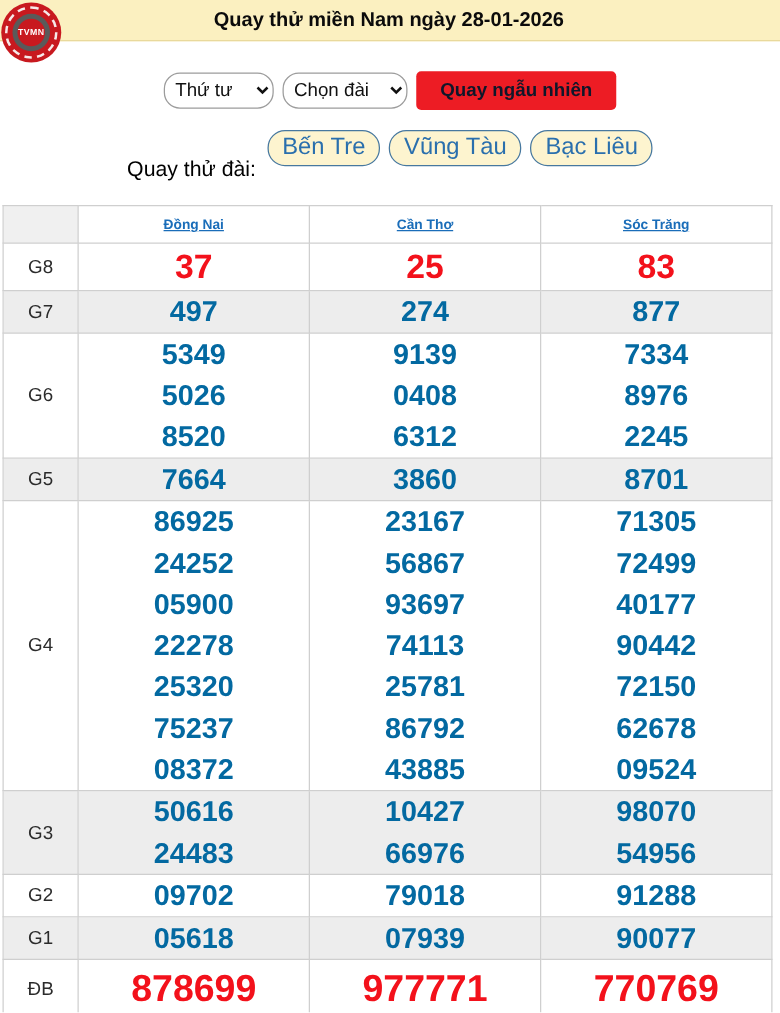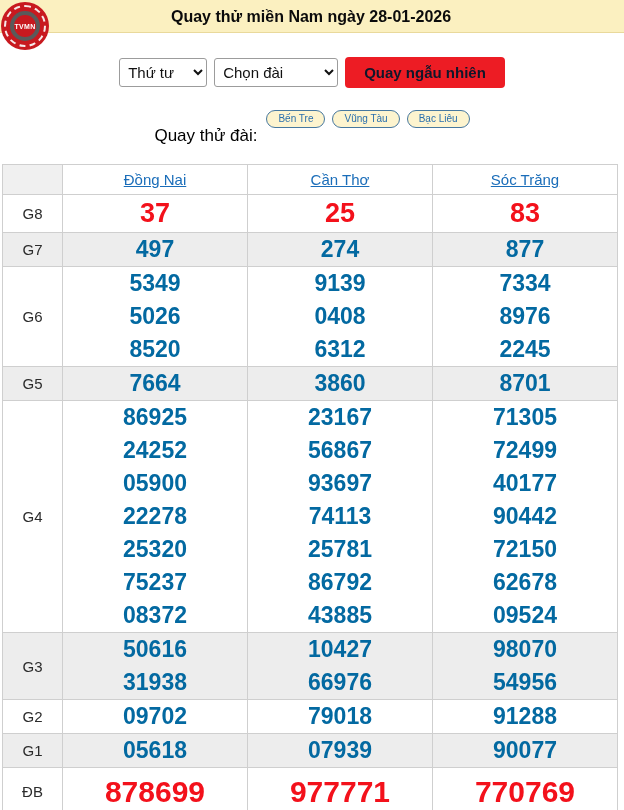--- a/index.html
+++ b/index.html
@@ -82,27 +82,27 @@
     justify-content: center;
     align-items: center;
     gap: 7px;
     margin-top: 24px;
   }
   .controls select {
     height: 29px;
     font-size: 15px;
     font-family: "Liberation Sans", sans-serif;
     border: 1px solid #9c9c9c;
-    border-radius: 3px;
+    border-radius: 13px;
     background: #fff;
     color: #111;
     padding: 0 4px;
   }
   #day-select { width: 88px; }
-  #station-select { width: 124px; }
+  #station-select { width: 100px; }
   .spin-btn {
     height: 31px;
     padding: 0 19px;
     background: #ed1c24;
     border: none;
     border-radius: 4px;
     color: #0f172a;
     font-size: 15px;
     font-weight: bold;
     font-family: "Liberation Sans", sans-serif;
@@ -124,21 +124,21 @@
     margin-right: 2px;
     margin-top: 34px;
   }
   .pill {
     display: inline-block;
     padding: 2px 11px 3px;
     background: #fdf4cf;
     border: 1.5px solid #47789f;
     border-radius: 14px;
     color: #2a6fad;
-    font-size: 10px;
+    font-size: 19px;
     font-family: "Liberation Sans", sans-serif;
     cursor: pointer;
     white-space: nowrap;
   }
 
   
   table.results {
     border-collapse: collapse;
     table-layout: fixed;
     width: 616px;
@@ -147,22 +147,22 @@
   table.results th, table.results td {
     border: 1px solid #cfcfcf;
     text-align: center;
     vertical-align: middle;
     overflow: hidden;
   }
   col.c-label { width: 60px; }
   thead th {
     height: 30px;
     background: #fff;
-    font-size: 15px;
-    font-weight: normal;
+    font-size: 11px;
+    font-weight: bold;
   }
   thead th.corner { background: #f0f0f0; }
   thead a {
     color: #1a6db9;
     text-decoration: underline;
     cursor: pointer;
   }
   td.prize-label {
     font-size: 15px;
     font-weight: normal;
@@ -316,21 +316,21 @@
             <div class="num">90442</div>
             <div class="num">72150</div>
             <div class="num">62678</div>
             <div class="num">09524</div>
           </td>
         </tr>
         <tr class="shade">
           <td class="prize-label">G3</td>
           <td class="num-cell">
             <div class="num">50616</div>
-            <div class="num">31938</div>
+            <div class="num">24483</div>
           </td>
           <td class="num-cell">
             <div class="num">10427</div>
             <div class="num">66976</div>
           </td>
           <td class="num-cell">
             <div class="num">98070</div>
             <div class="num">54956</div>
           </td>
         </tr>

